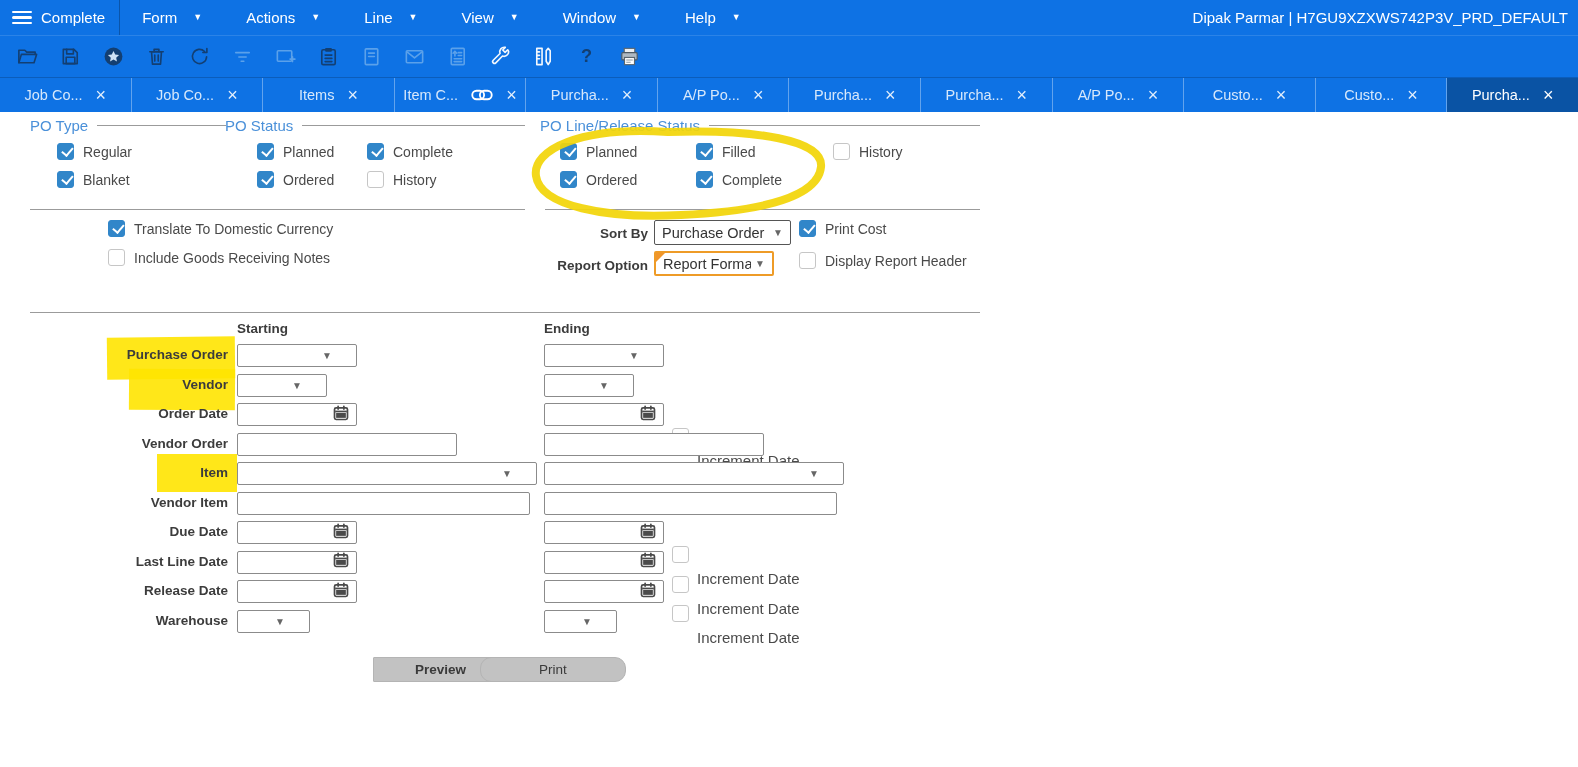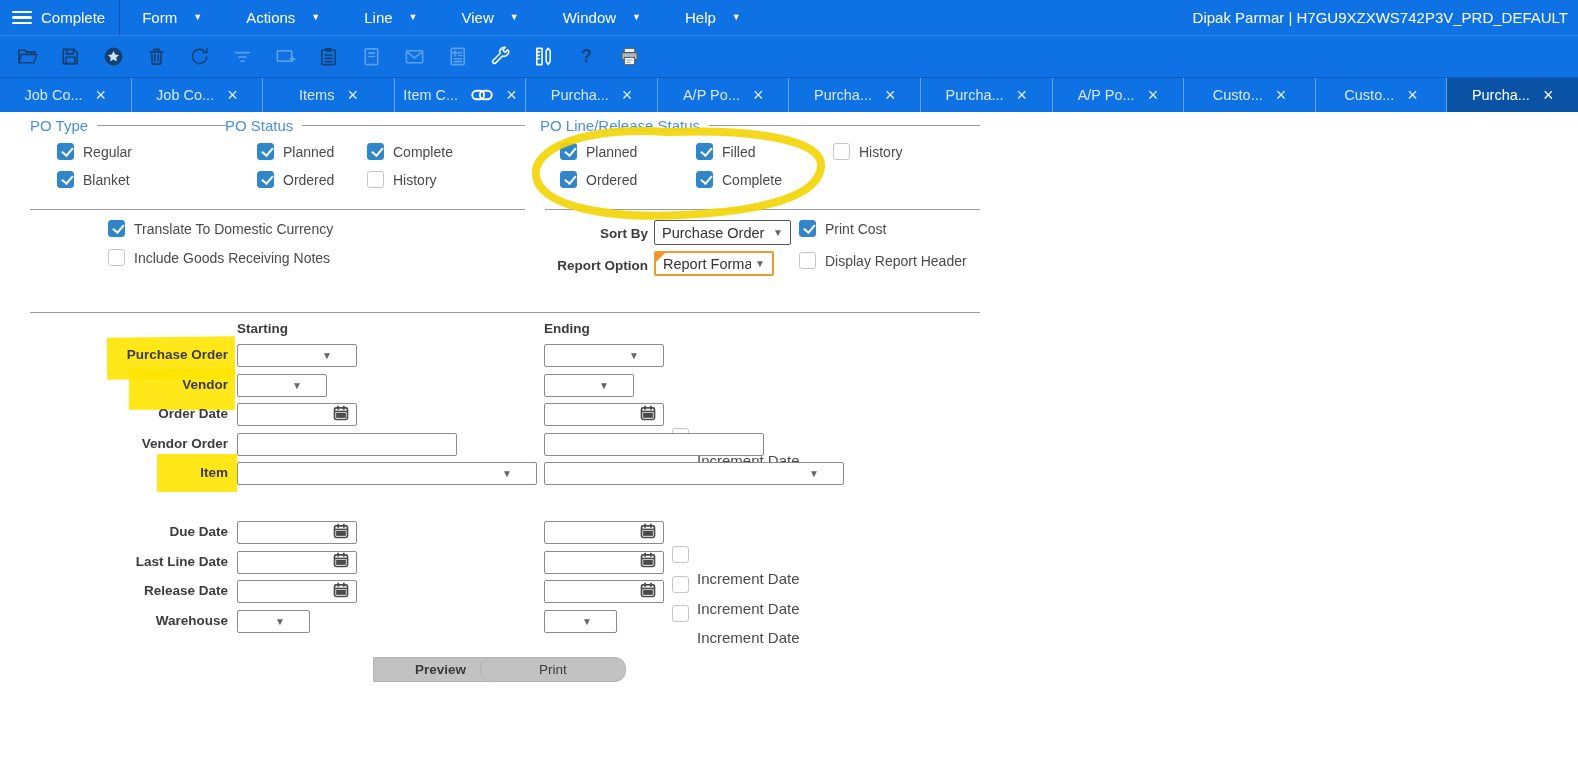--- a/index.html
+++ b/index.html
@@ -449,20 +449,25 @@
       </div>
       <div class="formrow" style="top: 350px; width: 100%;">
         <span class="rlabel">Item</span>
         <div class="field sel" style="left:237px;width:300px;pointer-events:auto;">
           <span class="car">▼</span>
         </div>
         <div class="field sel" style="left:544px;width:300px;pointer-events:auto;">
           <span class="car">▼</span>
         </div>
       </div>
+      <div class="formrow" style="top: 379.5px; width: 100%;">
+        <span class="rlabel">Vendor Item</span>
+        <div class="field" style="left:237px;width:293px;pointer-events:auto;"></div>
+        <div class="field" style="left:544px;width:293px;pointer-events:auto;"></div>
+      </div>
       <div class="formrow" style="top: 409px; width: 100%;">
         <span class="rlabel">Due Date</span>
         <div class="field date" style="left:237px;width:120px;pointer-events:auto;">
           <span><svg viewBox="0 0 20 20">
               <rect x="2.8" y="4.2" width="14.4" height="13" rx="1.8" fill="none" stroke="#4a4a4a" stroke-width="1.9"></rect>
               <path d="M3.5 8.3h13" stroke="#4a4a4a" stroke-width="1.9"></path>
               <path d="M6.8 2.6v3M13.2 2.6v3" stroke="#4a4a4a" stroke-width="1.9" stroke-linecap="round"></path>
               <rect x="4.6" y="10" width="10.8" height="5.4" fill="#4a4a4a"></rect>
             </svg></span>
         </div>

